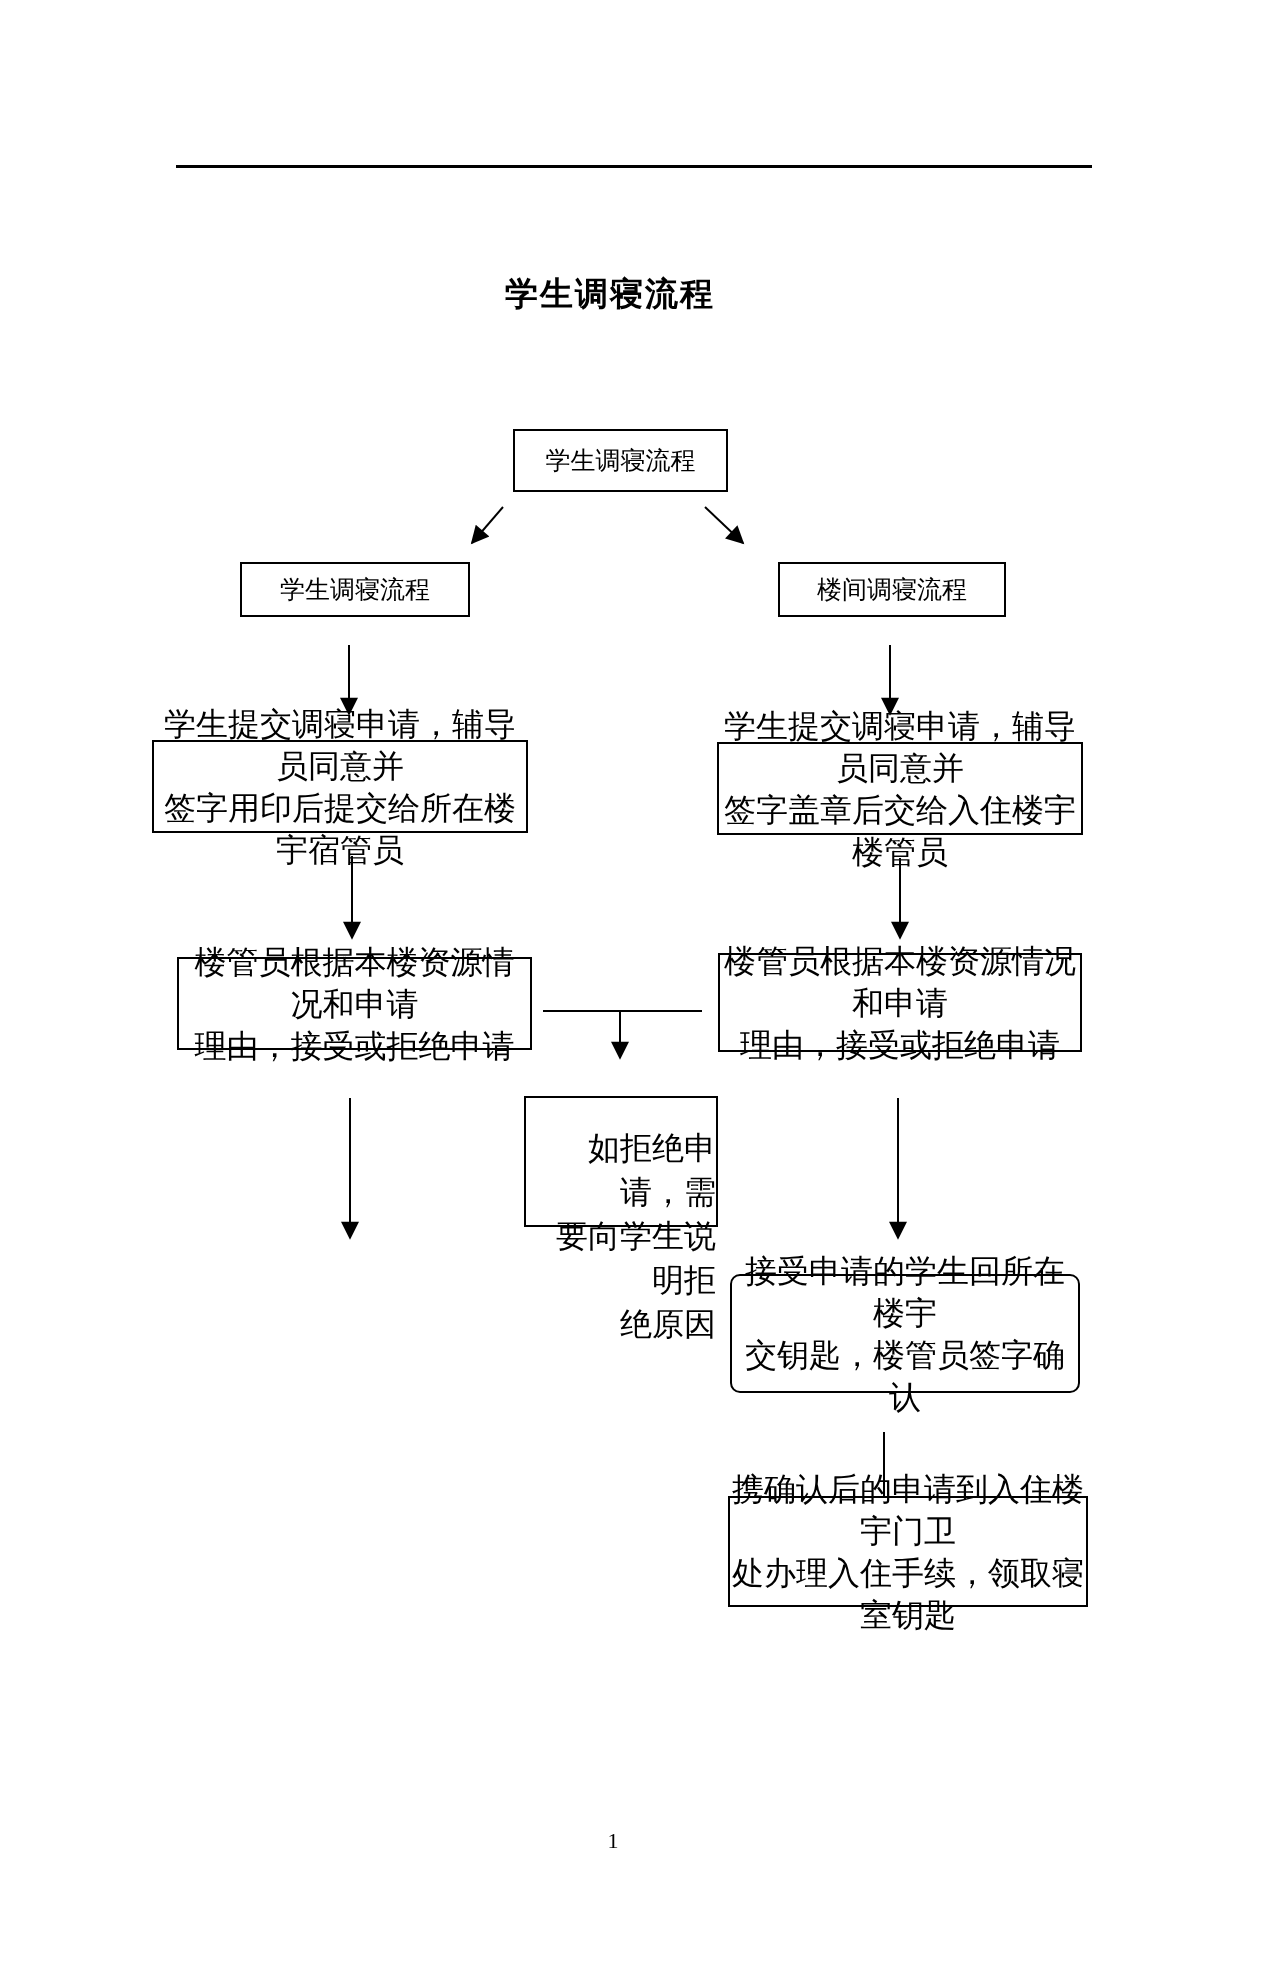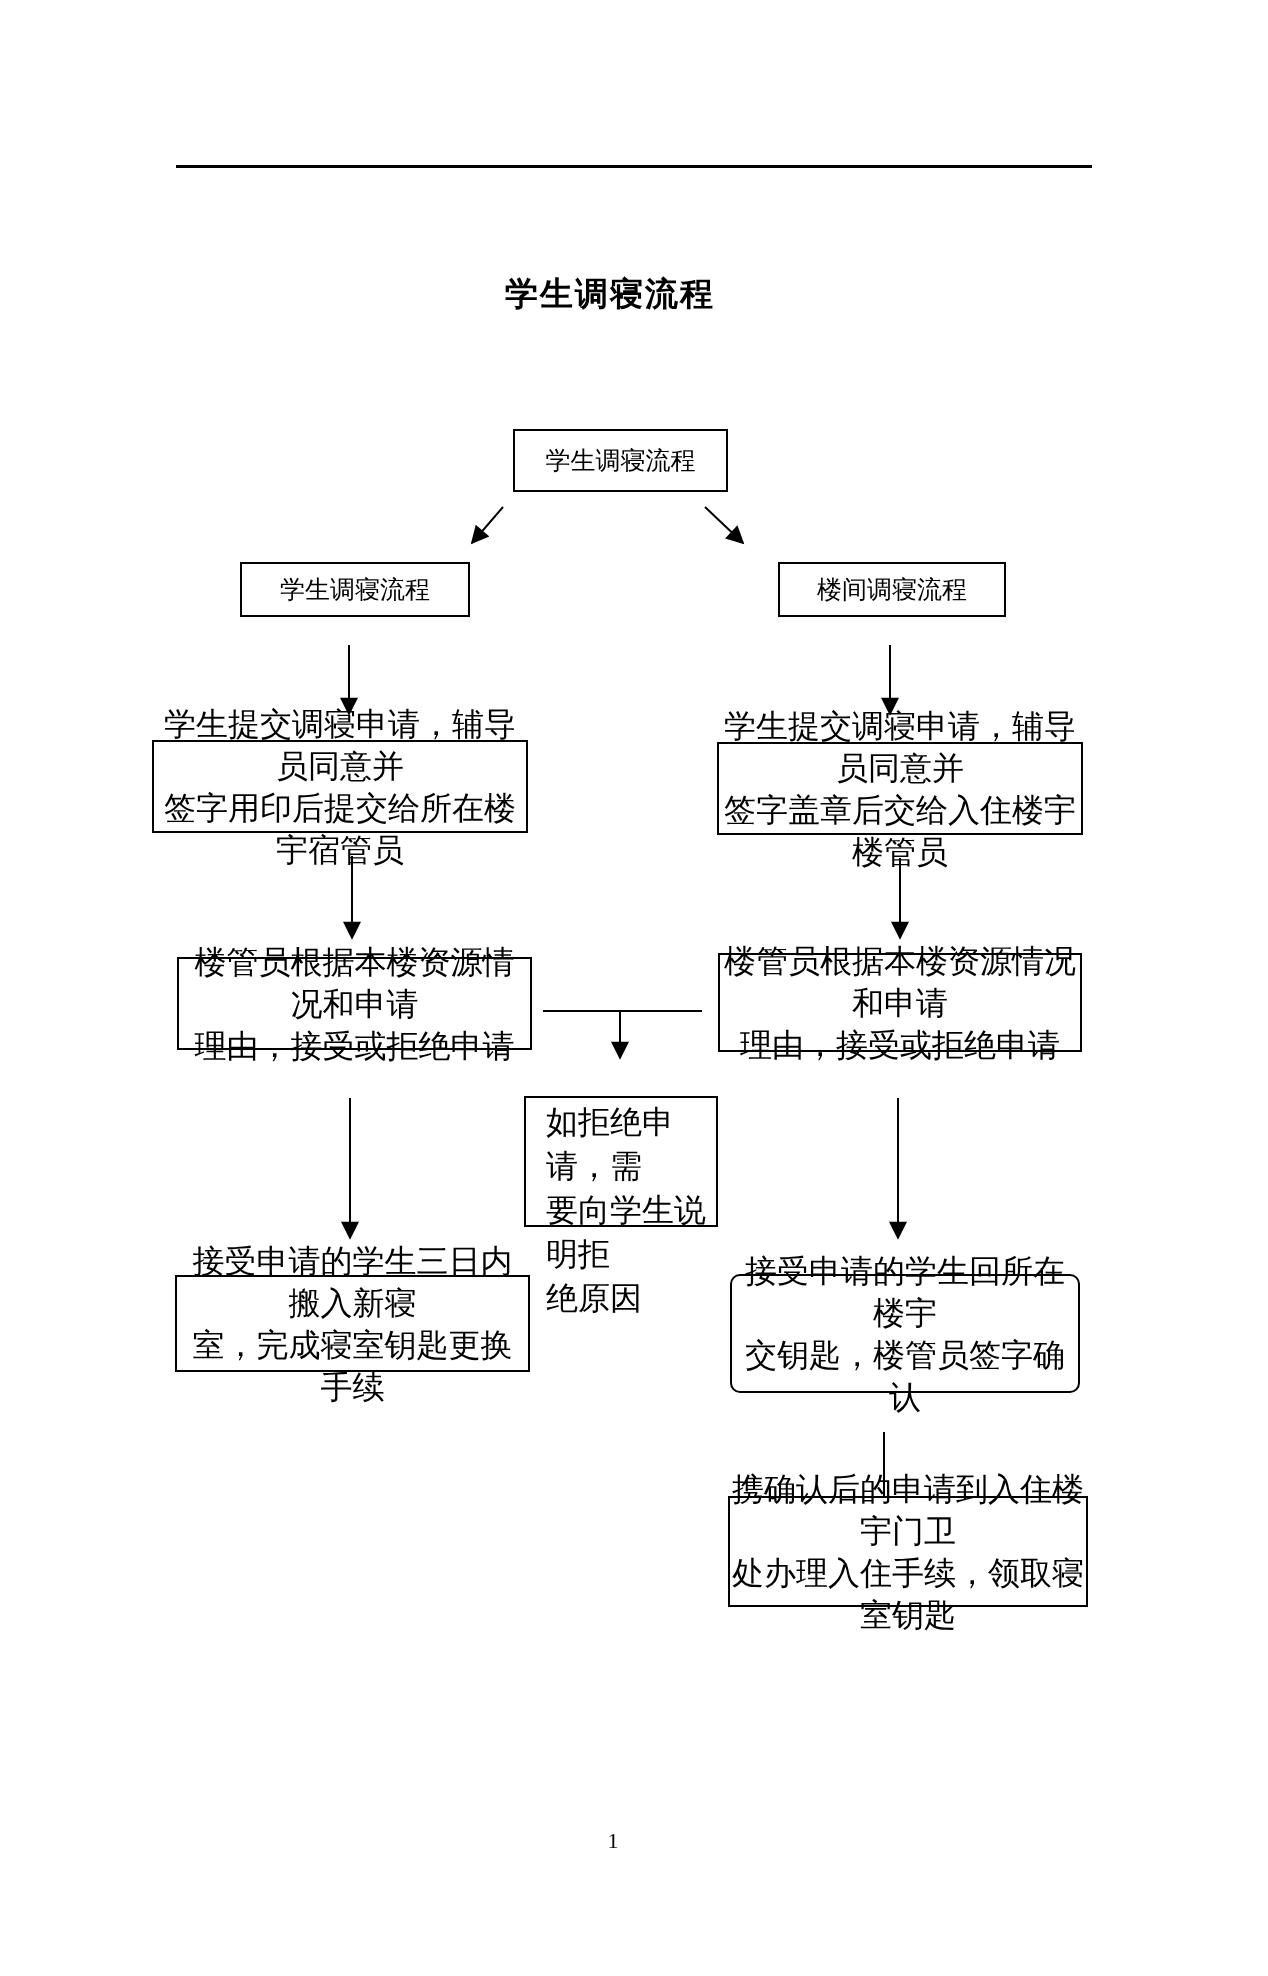--- a/index.html
+++ b/index.html
@@ -36,22 +36,22 @@
     align-items: center;
     justify-content: center;
     text-align: center;
     font-size: 32px;
     line-height: 42px;
     white-space: pre-line;
   }
   .node.small { font-size: 25px; }
   .node.note {
     display: block;
-    text-align: left;
-    padding: 2px 0 0 20px;
+    text-align: right;
+    padding: 28px 0 0 20px;
     line-height: 44px;
     justify-content: flex-start;
   }
   .connector-layer {
     position: absolute;
     left: 0; top: 0;
     width: 1268px; height: 1976px;
     pointer-events: none;
   }
   .page-number {
@@ -103,22 +103,20 @@
   <div class="node" style="left:177px; top:957px; width:355px; height:93px;">楼管员根据本楼资源情况和申请
 理由，接受或拒绝申请</div>
 
   <div class="node" style="left:718px; top:953px; width:364px; height:99px;">楼管员根据本楼资源情况和申请
 理由，接受或拒绝申请</div>
 
   <div class="node note" style="left:524px; top:1096px; width:194px; height:131px;">如拒绝申请，需
 要向学生说明拒
 绝原因</div>
 
-  <div class="node" style="left:175px; top:1275px; width:355px; height:97px;">接受申请的学生三日内搬入新寝
-室，完成寝室钥匙更换手续</div>
 
   <div class="node" style="left:730px; top:1274px; width:350px; height:119px;border-radius:10px;">接受申请的学生回所在楼宇
 交钥匙，楼管员签字确认</div>
 
   <div class="node" style="left:728px; top:1496px; width:360px; height:111px;">携确认后的申请到入住楼宇门卫
 处办理入住手续，领取寝室钥匙</div>
 
   <div class="page-number" style="left:513px; top:1828px; width:200px;">1</div>
 
 </div>

